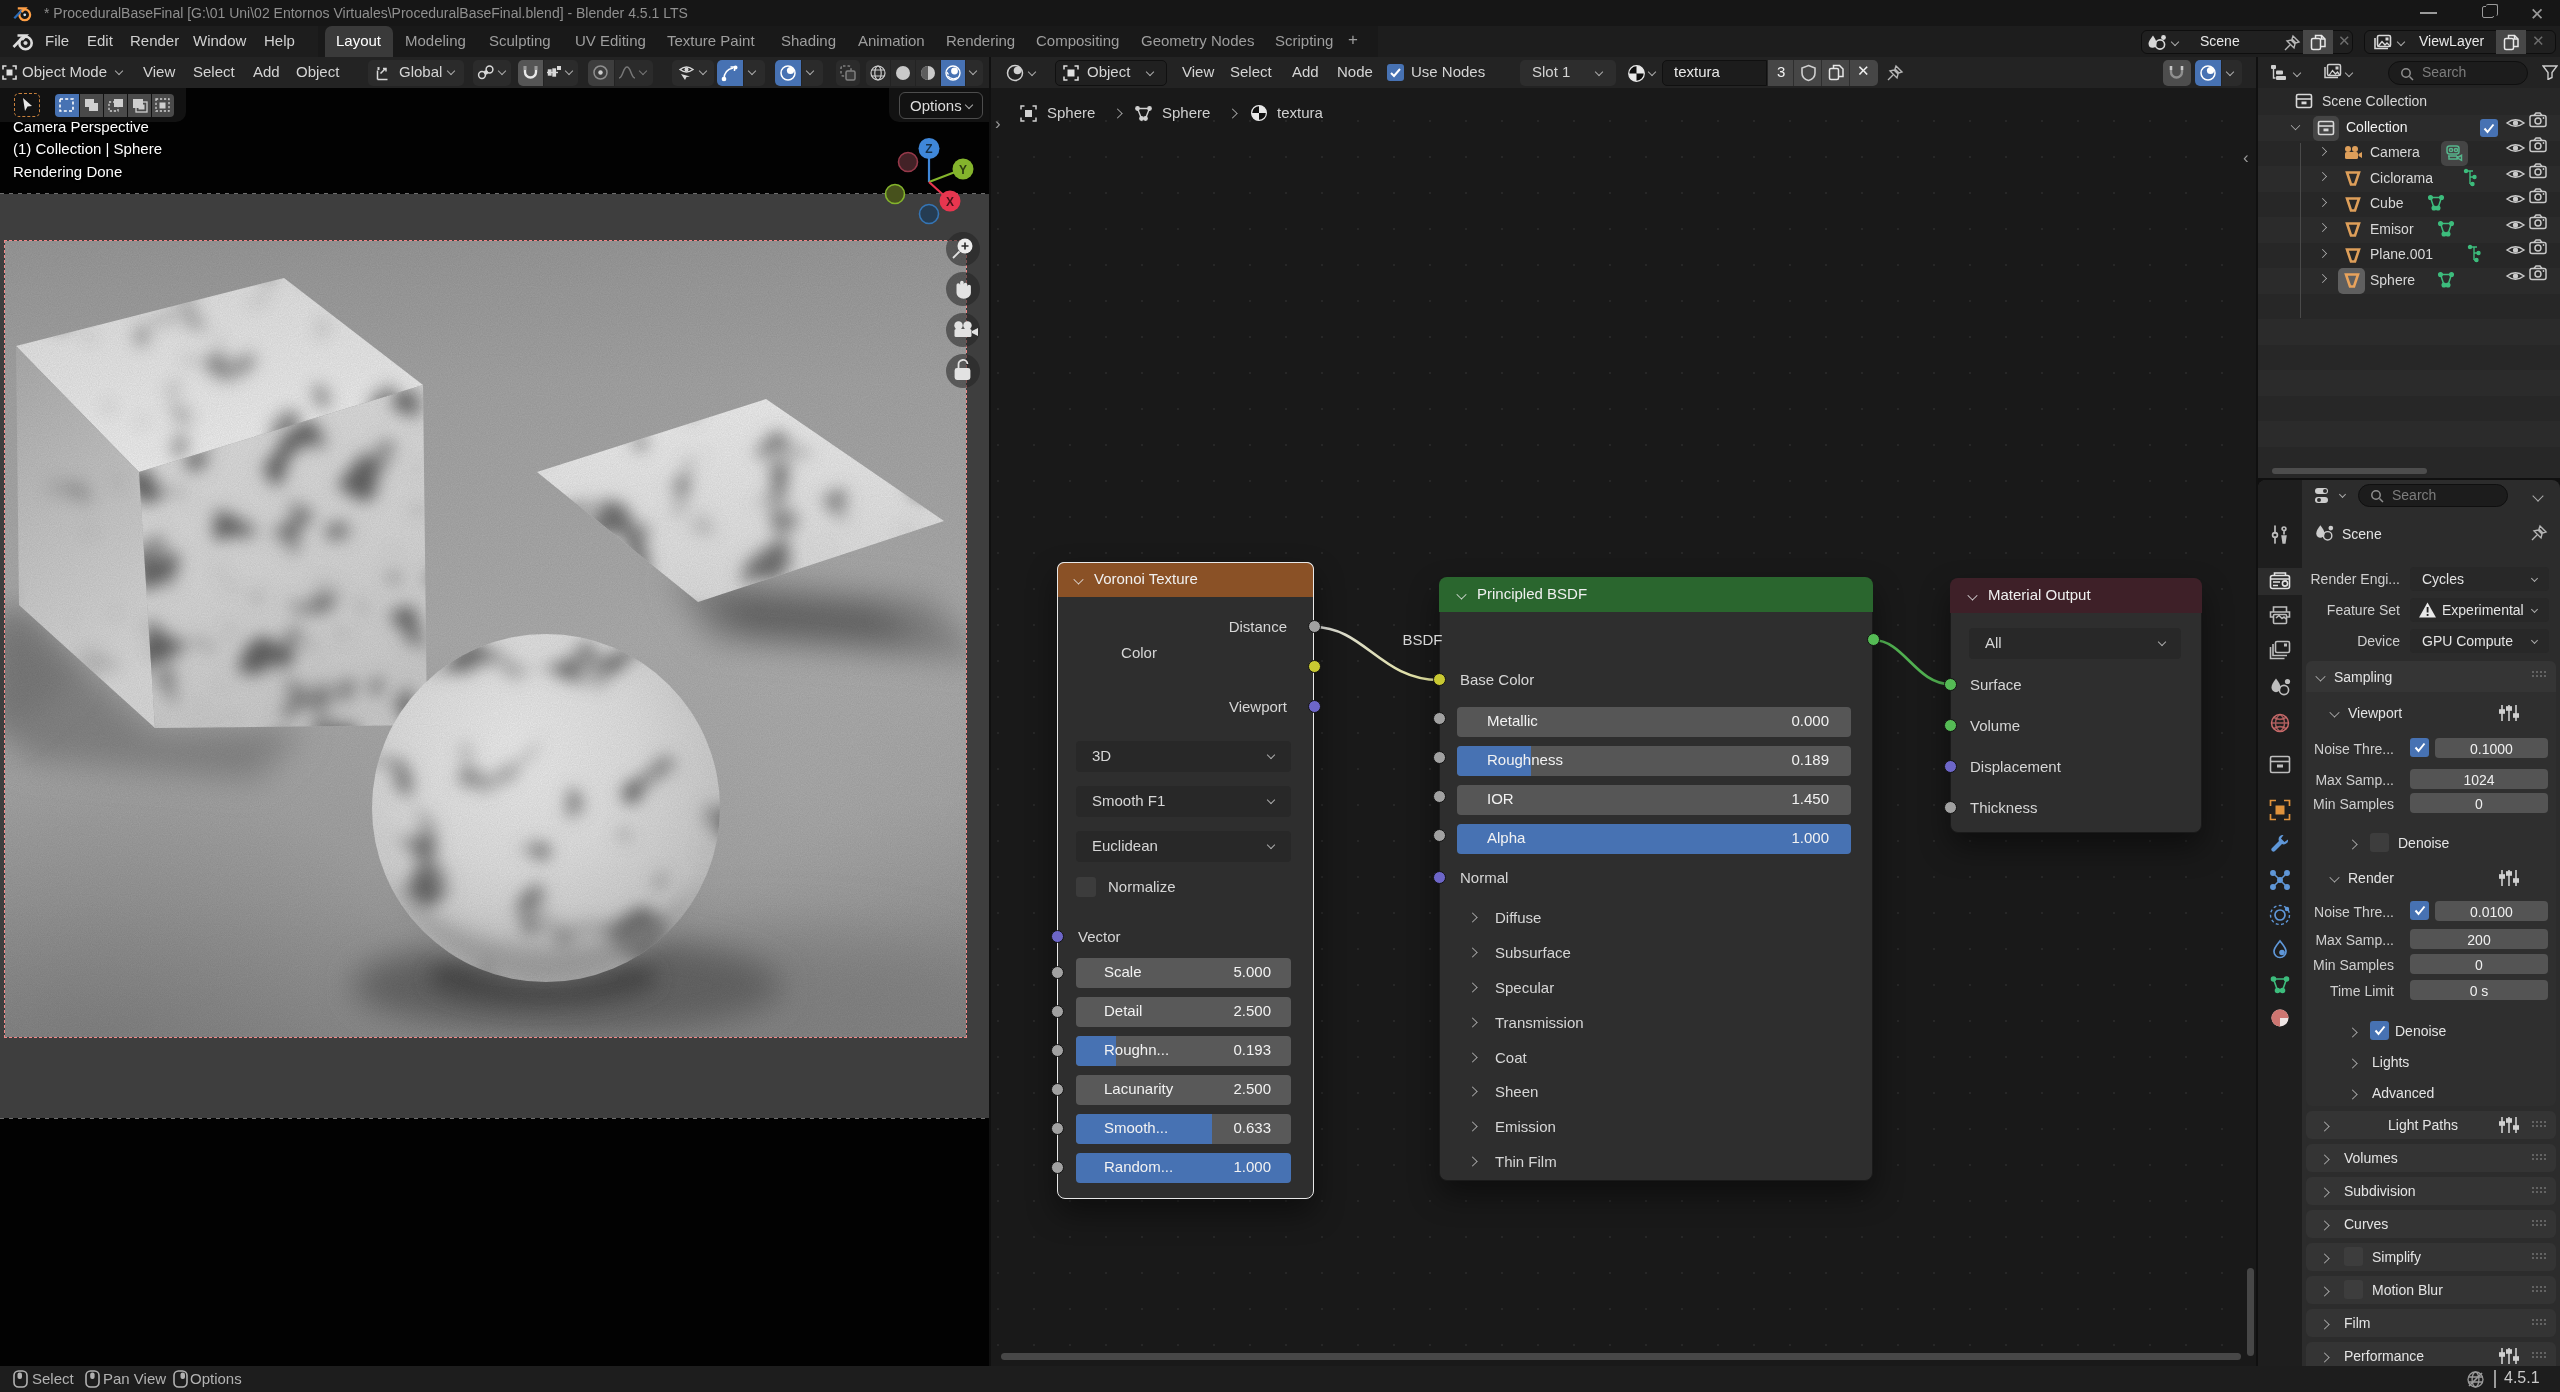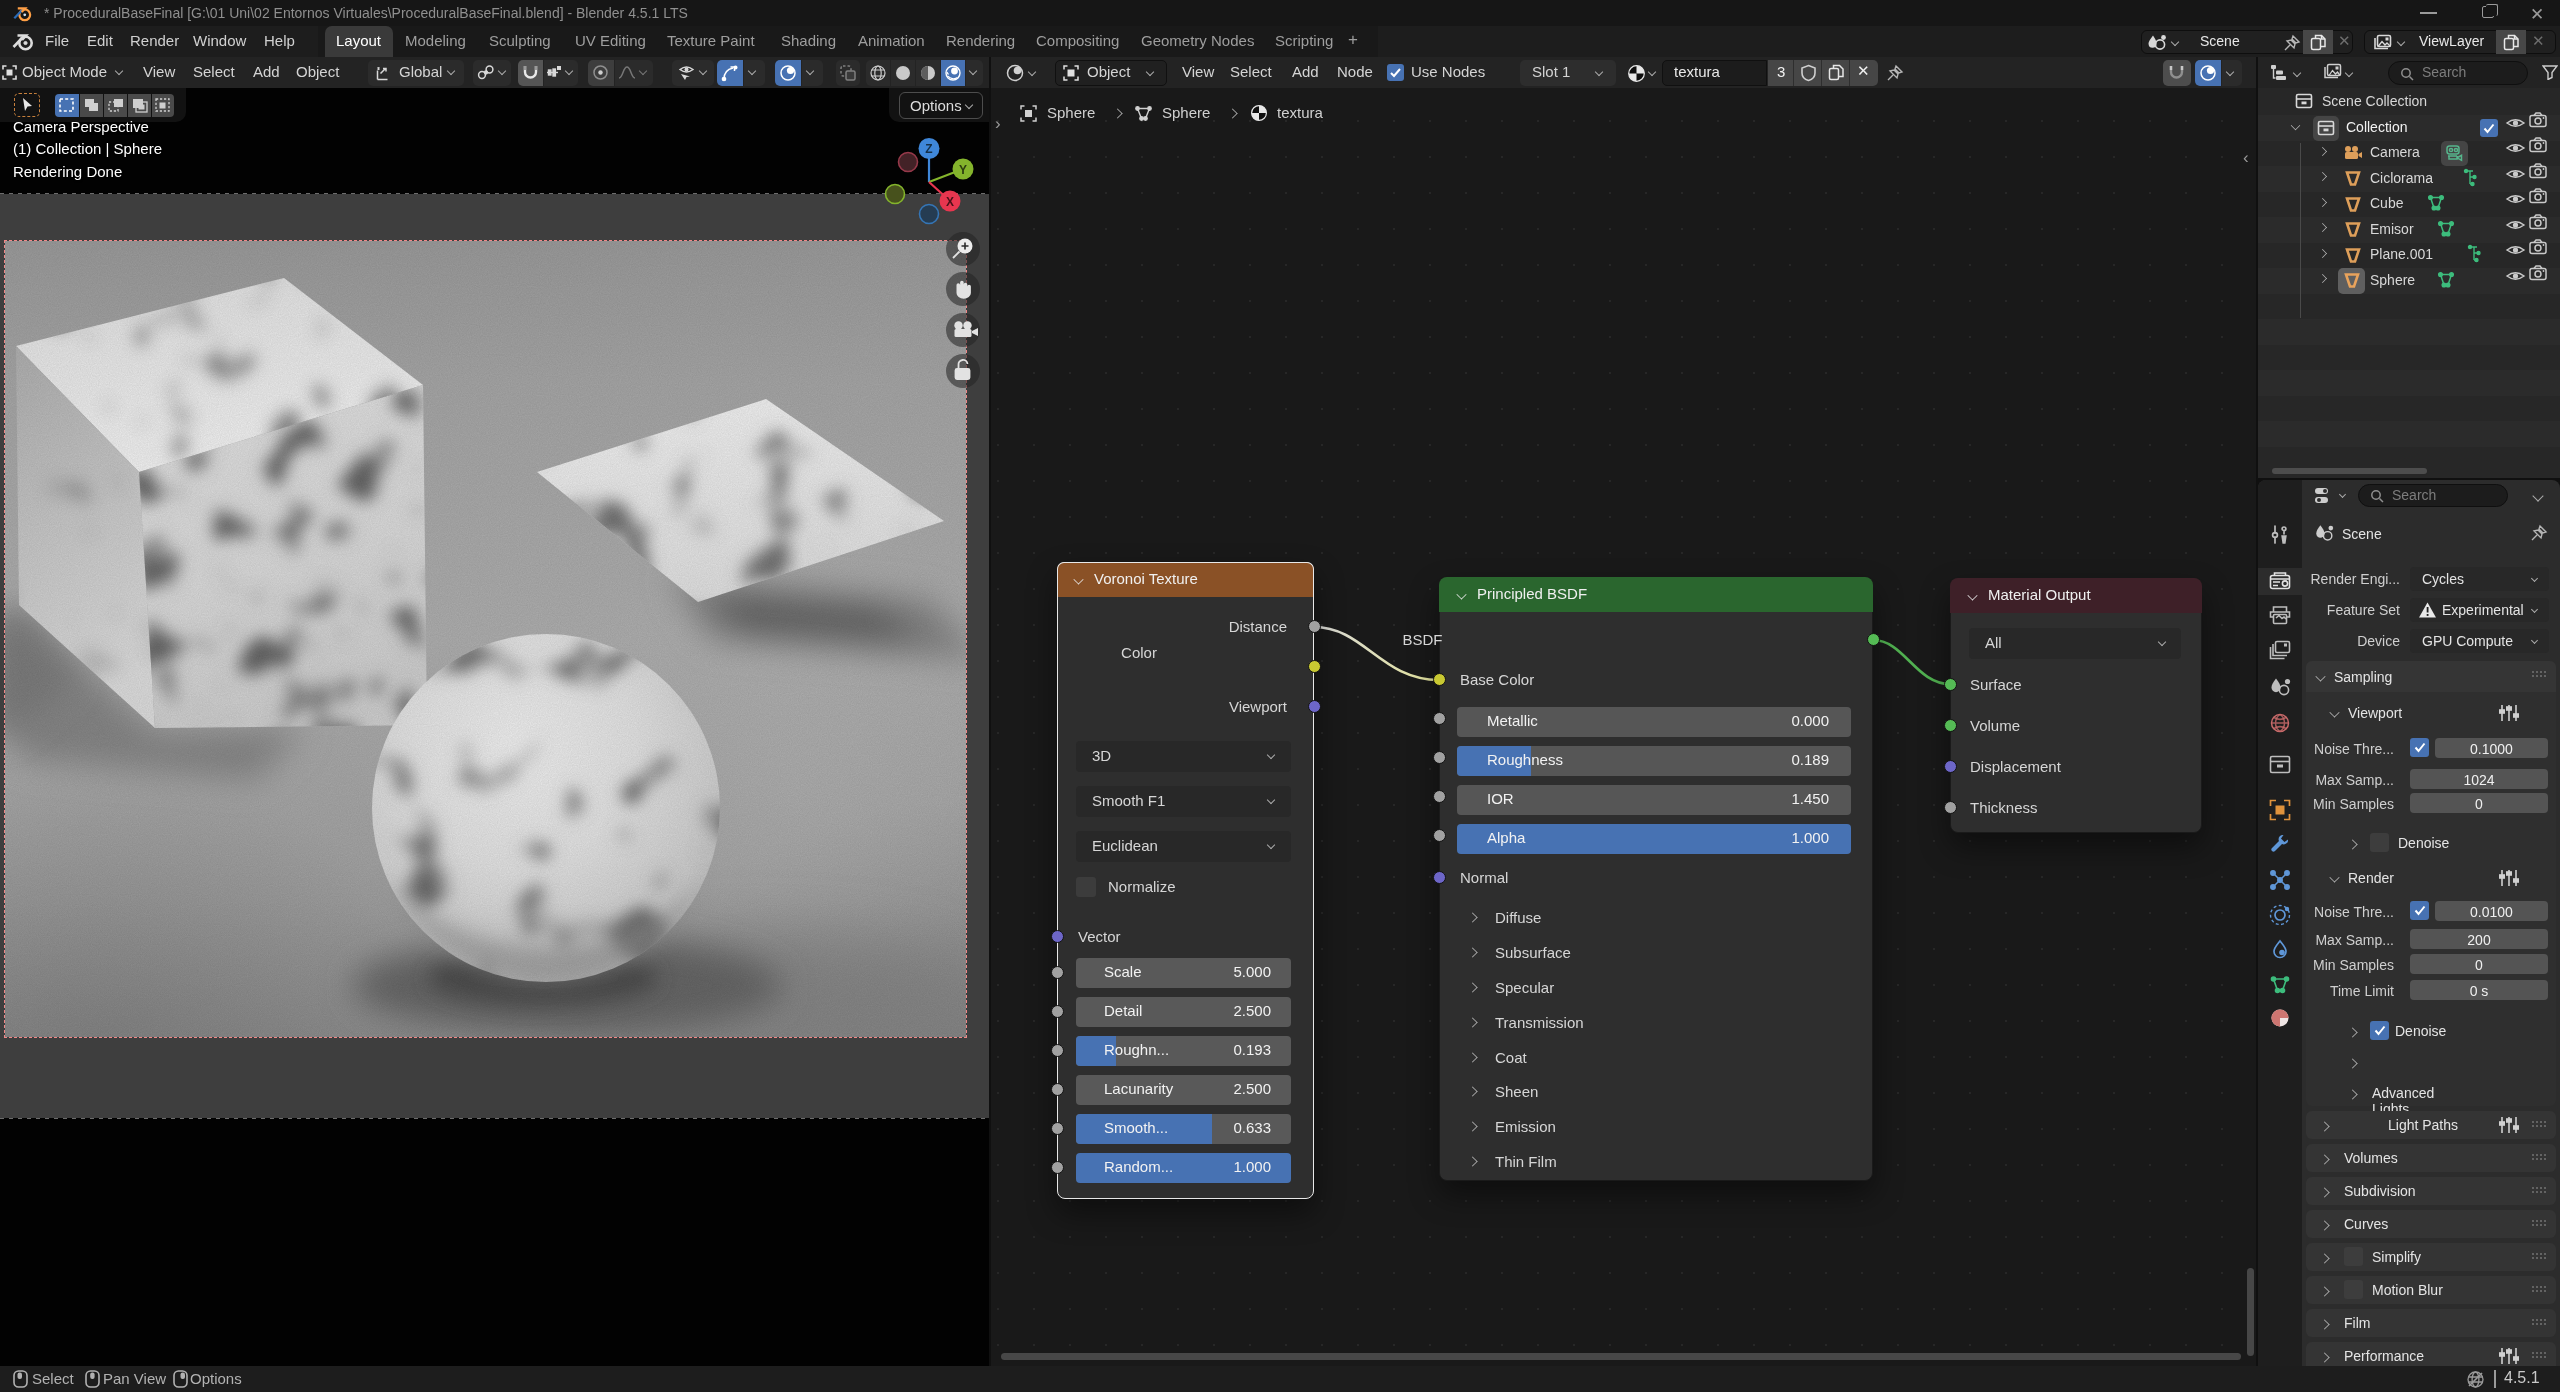--- a/index.html
+++ b/index.html
@@ -1090,21 +1090,21 @@
       <div class="abs" style="left:152px;top:500px;width:138px;height:20px;background:#545454;border-radius:4px;"></div>
       <div class="abs txt" style="left:152px;top:503px;width:138px;text-align:center;color:#f0f0f0;">0 s</div>
 
       <div class="abs chev" style="left:90px;top:548px;transform:rotate(-45deg) scale(.8);"></div>
       <div class="abs" style="left:112px;top:541px;width:19px;height:19px;background:#4772b3;border-radius:3px;"></div>
       <svg class="abs" style="left:115px;top:544px;" width="14" height="13" viewBox="0 0 14 13">
           <path d="M2.5 6.5 l3 3.5 l6-7.5" stroke="#fff" stroke-width="2" fill="none"></path>
         </svg>
       <div class="abs txt" style="left:137px;top:543px;color:#e4e4e4;">Denoise</div>
       <div class="abs chev" style="left:90px;top:579px;transform:rotate(-45deg) scale(.8);"></div>
-      <div class="abs txt" style="left:114px;top:574px;color:#e4e4e4;margin-top:47px;">Lights</div>
+      <div class="abs txt" style="left:114px;top:574px;color:#e4e4e4;">Lights</div>
       <div class="abs chev" style="left:90px;top:610px;transform:rotate(-45deg) scale(.8);"></div>
       <div class="abs txt" style="left:114px;top:605px;color:#e4e4e4;">Advanced</div>
 
       <div class="abs" style="left:48px;top:631px;width:250px;height:28px;background:#343434;border-radius:6px;"></div>
       <div class="abs chev" style="left:62px;top:642px;transform:rotate(-45deg) scale(.8);"></div>
       <div class="abs txt" style="left:86px;top:637px;color:#e4e4e4;margin-left:44px;">Light Paths</div>
       <svg class="abs" style="left:240px;top:634px;" width="22" height="22" viewBox="0 0 22 22">
         <g stroke="#d0d0d0" stroke-width="1.6">
           <path d="M4 3 v16 M11 3 v16 M18 3 v16"></path>
           <rect x="1.8" y="8" width="4.4" height="3" fill="#d0d0d0"></rect>

